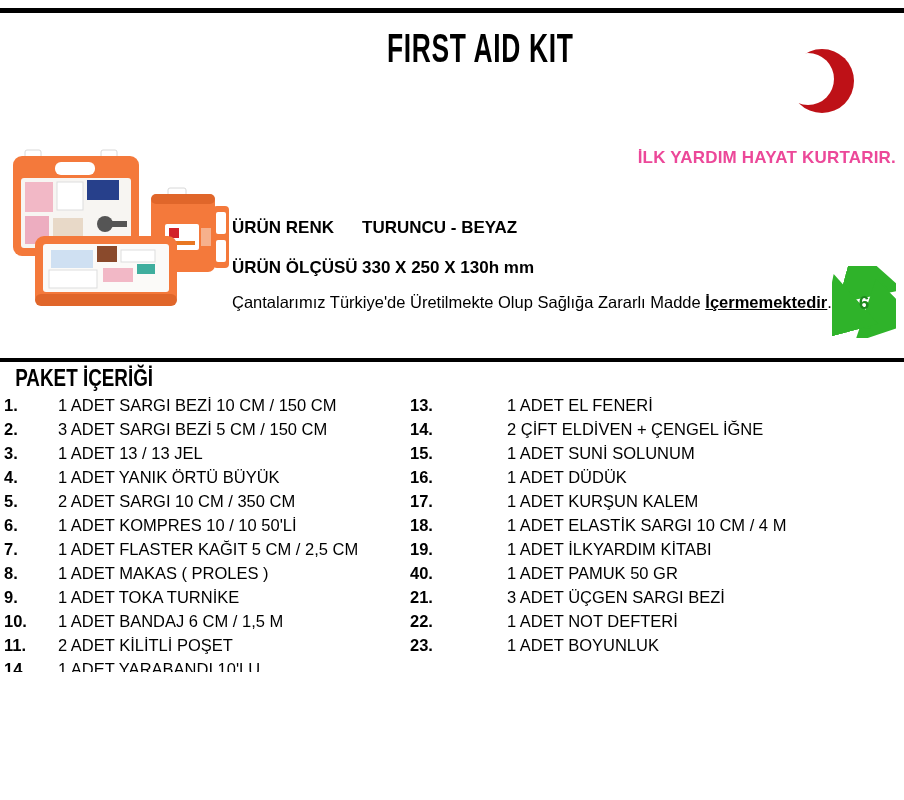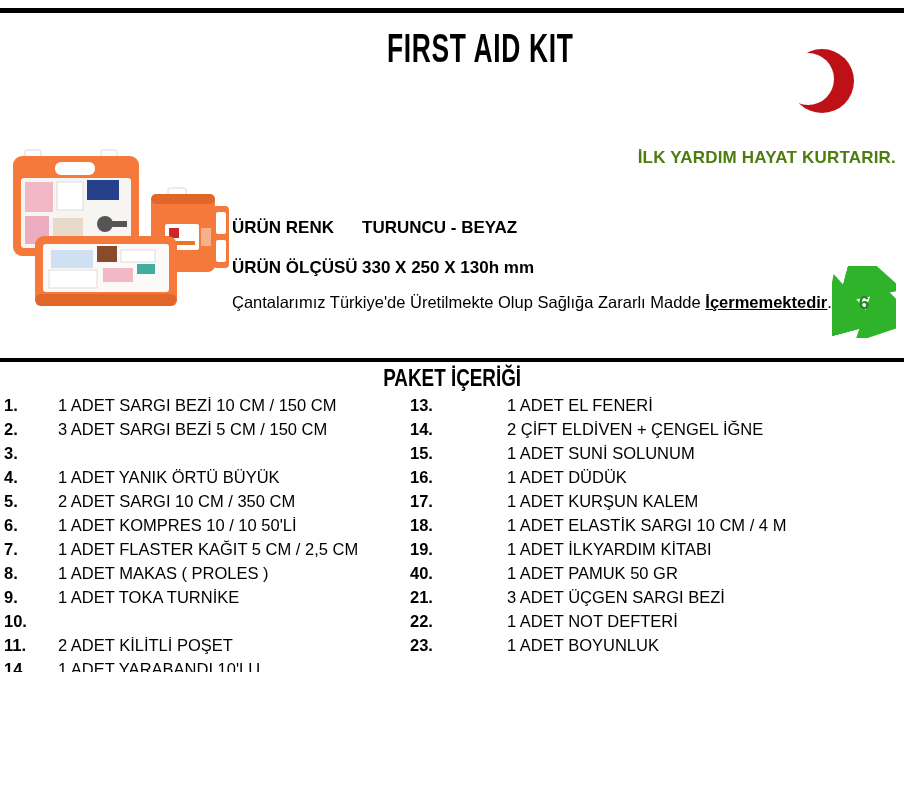--- a/index.html
+++ b/index.html
@@ -18,41 +18,41 @@
   }
   .title span{
     display:inline-block;font-size:40px;font-weight:bold;letter-spacing:1px;
     transform:scaleX(0.66);transform-origin:center;white-space:nowrap;
   }
 
   .crescent{position:absolute;left:787px;top:46px;}
 
   .slogan{
     position:absolute;top:148px;right:8px;
-    font-size:17px;font-weight:bold;color:#4d7c0f;letter-spacing:0.2px;
+    font-size:17px;font-weight:bold;color:#ec4899;letter-spacing:0.2px;
   }
 
   .photo{position:absolute;left:5px;top:138px;}
 
   .specs{
     position:absolute;left:232px;top:218px;
     display:grid;grid-template-columns:130px auto;row-gap:20px;
     font-size:17px;font-weight:bold;
   }
   .specs div{white-space:nowrap;}
 
   .note{
     position:absolute;left:232px;top:292px;width:600px;
     font-size:16.5px;line-height:21px;
   }
   .note .emph{font-weight:bold;text-decoration:underline;}
 
   .recycle{position:absolute;left:832px;top:266px;}
 
-  .pk-heading{position:absolute;top:364px;left:0;width:904px;text-align:center;}
+  .pk-heading{position:absolute;top:364px;left:0;width:904px;text-align:left;}
   .pk-heading span{
     display:inline-block;font-size:23px;font-weight:bold;
     transform:scaleX(0.82);transform-origin:center;white-space:nowrap;
   }
 
   .pk-col{position:absolute;top:393px;}
   .pk-col.left{left:0;width:404px;}
   .pk-col.right{left:410px;width:494px;}
   .pk-row{display:grid;height:24px;line-height:24px;font-size:16.5px;white-space:nowrap;}
   .pk-col.left  .pk-row{grid-template-columns:54px 1fr;padding-left:4px;}
@@ -159,20 +159,21 @@
       <div class="pk-row">
         <span class="pk-num">1.</span>
         <span class="pk-text">1 ADET SARGI BEZİ 10 CM / 150 CM</span>
       </div>
       <div class="pk-row">
         <span class="pk-num">2.</span>
         <span class="pk-text">3 ADET SARGI BEZİ 5 CM  / 150 CM</span>
       </div>
       <div class="pk-row">
         <span class="pk-num">3.</span>
+        <span class="pk-text">1 ADET 13 / 13 JEL</span>
       </div>
       <div class="pk-row">
         <span class="pk-num">4.</span>
         <span class="pk-text">1 ADET YANIK ÖRTÜ BÜYÜK</span>
       </div>
       <div class="pk-row">
         <span class="pk-num">5.</span>
         <span class="pk-text">2 ADET SARGI 10 CM / 350 CM</span>
       </div>
       <div class="pk-row">
@@ -186,20 +187,21 @@
       <div class="pk-row">
         <span class="pk-num">8.</span>
         <span class="pk-text">1 ADET MAKAS ( PROLES )</span>
       </div>
       <div class="pk-row">
         <span class="pk-num">9.</span>
         <span class="pk-text">1 ADET TOKA TURNİKE</span>
       </div>
       <div class="pk-row">
         <span class="pk-num">10.</span>
+        <span class="pk-text">1 ADET BANDAJ 6 CM / 1,5 M</span>
       </div>
       <div class="pk-row">
         <span class="pk-num">11.</span>
         <span class="pk-text">2 ADET KİLİTLİ POŞET</span>
       </div>
       <div class="pk-row">
         <span class="pk-num">14.</span>
         <span class="pk-text">1 ADET YARABANDI 10'LU</span>
       </div>
     </div>

